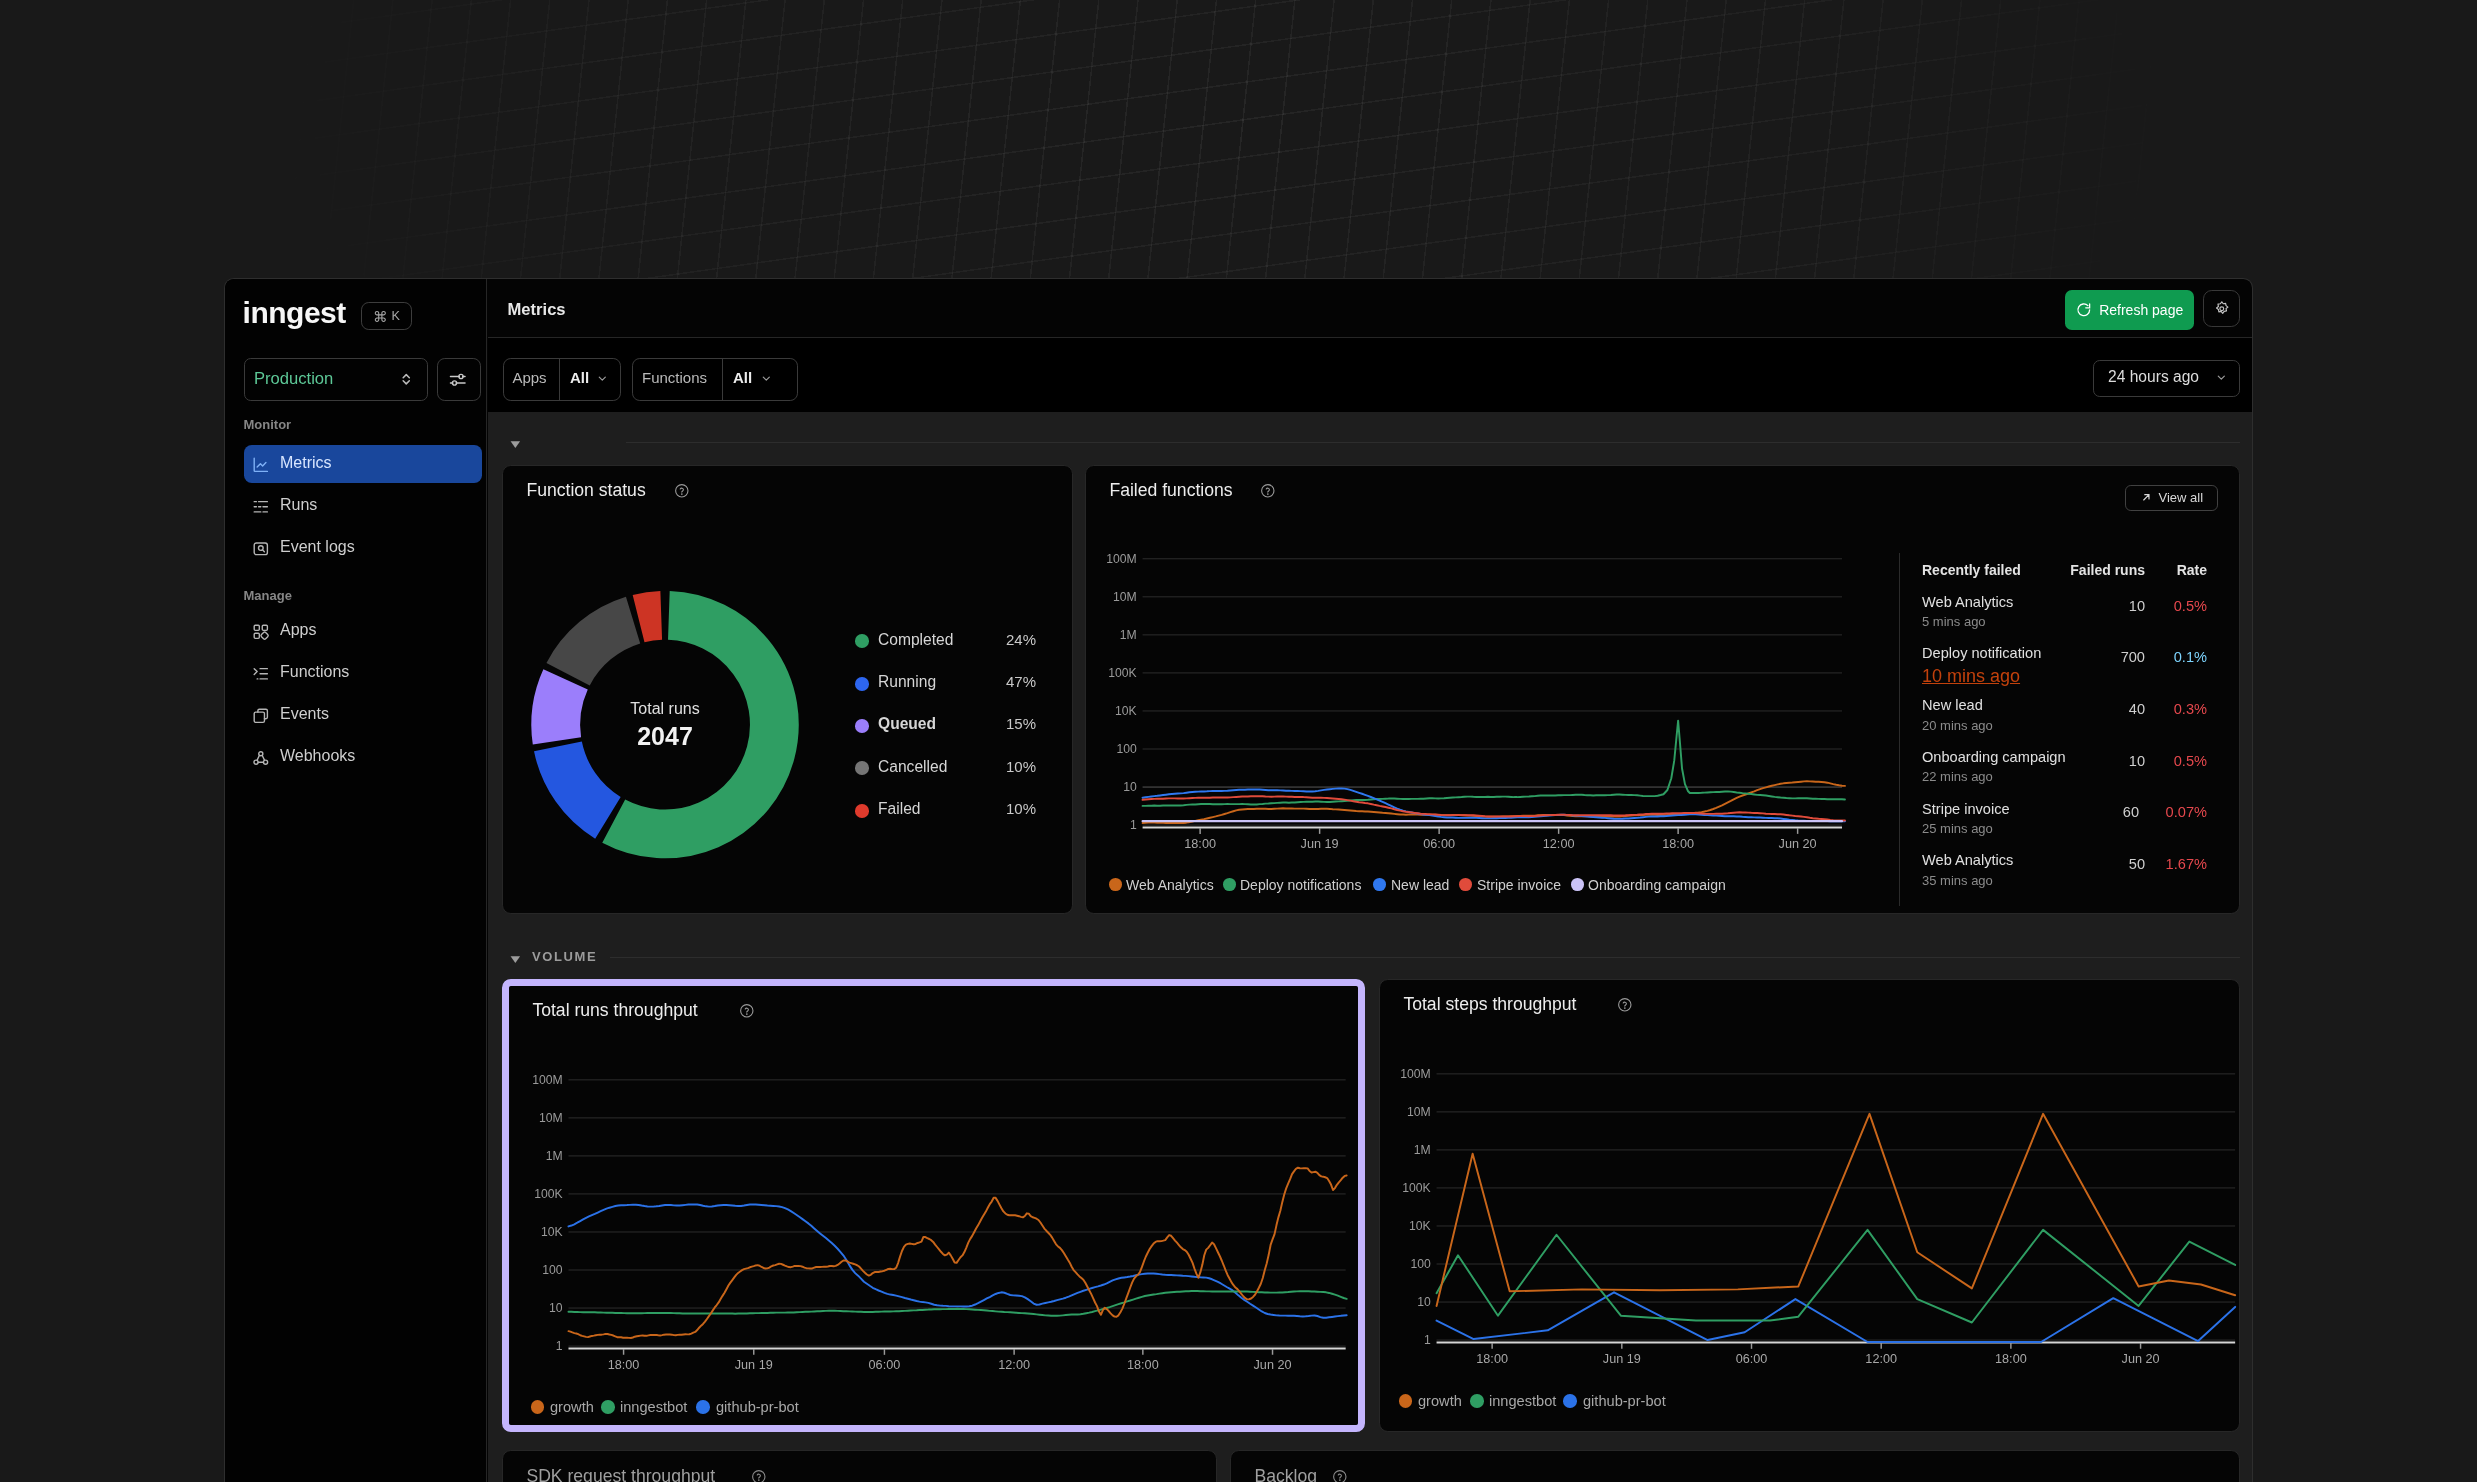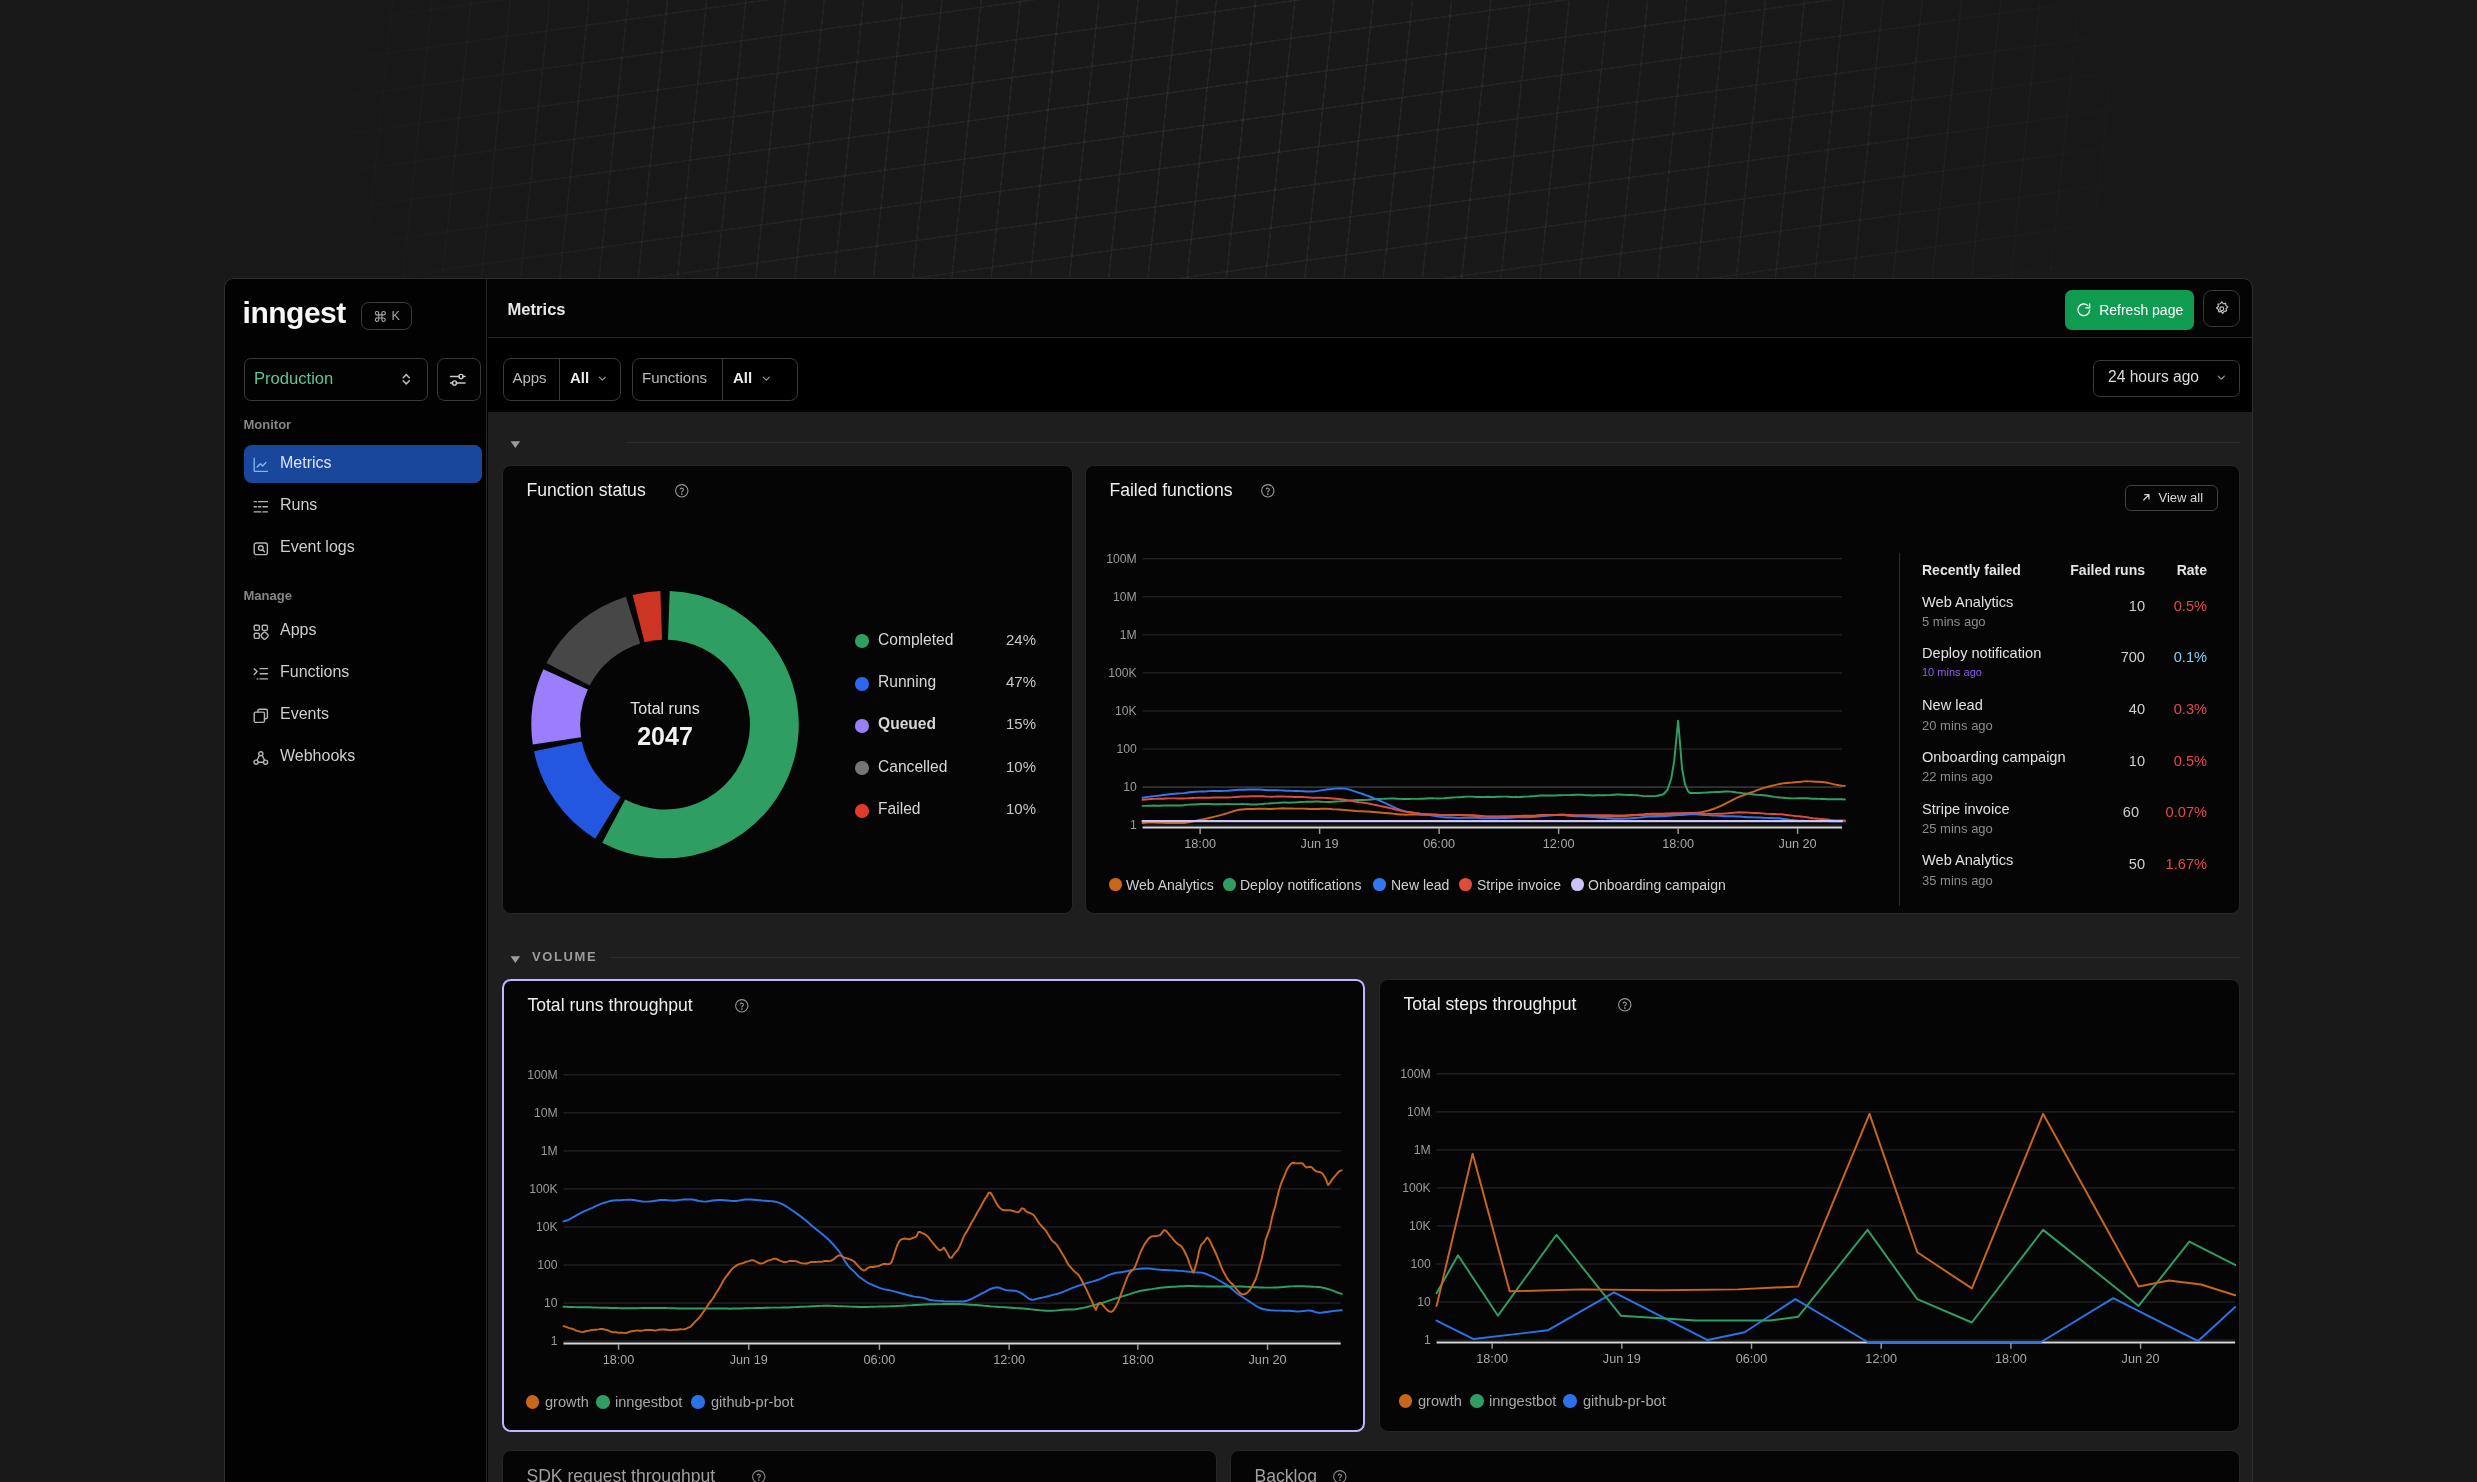--- a/index.html
+++ b/index.html
@@ -201,41 +201,41 @@
       <div style="position:absolute;left:502px;top:411px;font-size:14px;color:#cfcfcf;font-weight:400;white-space:nowrap;">Onboarding campaign</div>
       <div style="position:absolute;left:813px;top:87px;width:1px;height:353px;background:#2b2b2b"></div>
       <div style="position:absolute;left:836px;top:96px;font-size:14px;color:#e3e3e3;font-weight:700;white-space:nowrap;">Recently failed</div>
       <div style="position:absolute;right:94px;top:96px;font-size:14px;color:#e3e3e3;font-weight:700;white-space:nowrap;">Failed runs</div>
       <div style="position:absolute;right:32px;top:96px;font-size:14px;color:#e3e3e3;font-weight:700;white-space:nowrap;">Rate</div>
       <div style="position:absolute;left:836px;top:128px;font-size:14.6px;color:#e0e0e0;font-weight:400;white-space:nowrap;">Web Analytics</div>
       <div style="position:absolute;left:836px;top:148px;font-size:13px;color:#8b8b8b;font-weight:400;white-space:nowrap;">5 mins ago</div>
       <div style="position:absolute;right:94px;top:132px;font-size:14.6px;color:#cfcfcf;font-weight:400;white-space:nowrap;">10</div>
       <div style="position:absolute;right:32px;top:132px;font-size:14.6px;color:#e5484d;font-weight:500;white-space:nowrap;">0.5%</div>
       <div style="position:absolute;left:836px;top:179px;font-size:14.6px;color:#e0e0e0;font-weight:400;white-space:nowrap;">Deploy notification</div>
-      <div style="position:absolute;left:836px;top:200px;font-size:11px;color:#8b5cf6;font-weight:400;white-space:nowrap;">10 mins ago</div>
+      <div style="position:absolute;left:836px;top:200px;font-size:18px;color:#c2410c;font-weight:400;white-space:nowrap;text-decoration:underline;">10 mins ago</div>
       <div style="position:absolute;right:94px;top:183px;font-size:14.6px;color:#cfcfcf;font-weight:400;white-space:nowrap;">700</div>
       <div style="position:absolute;right:32px;top:183px;font-size:14.6px;color:#7dd3fc;font-weight:500;white-space:nowrap;">0.1%</div>
       <div style="position:absolute;left:836px;top:231px;font-size:14.6px;color:#e0e0e0;font-weight:400;white-space:nowrap;">New lead</div>
       <div style="position:absolute;left:836px;top:252px;font-size:13px;color:#8b8b8b;font-weight:400;white-space:nowrap;">20 mins ago</div>
       <div style="position:absolute;right:94px;top:235px;font-size:14.6px;color:#cfcfcf;font-weight:400;white-space:nowrap;">40</div>
       <div style="position:absolute;right:32px;top:235px;font-size:14.6px;color:#e5484d;font-weight:500;white-space:nowrap;">0.3%</div>
       <div style="position:absolute;left:836px;top:283px;font-size:14.6px;color:#e0e0e0;font-weight:400;white-space:nowrap;">Onboarding campaign</div>
       <div style="position:absolute;left:836px;top:303px;font-size:13px;color:#8b8b8b;font-weight:400;white-space:nowrap;">22 mins ago</div>
       <div style="position:absolute;right:94px;top:287px;font-size:14.6px;color:#cfcfcf;font-weight:400;white-space:nowrap;">10</div>
       <div style="position:absolute;right:32px;top:287px;font-size:14.6px;color:#e5484d;font-weight:500;white-space:nowrap;">0.5%</div>
       <div style="position:absolute;left:836px;top:335px;font-size:14.6px;color:#e0e0e0;font-weight:400;white-space:nowrap;">Stripe invoice</div>
       <div style="position:absolute;left:836px;top:355px;font-size:13px;color:#8b8b8b;font-weight:400;white-space:nowrap;">25 mins ago</div>
       <div style="position:absolute;right:100px;top:338px;font-size:14.6px;color:#cfcfcf;font-weight:400;white-space:nowrap;">60</div>
       <div style="position:absolute;right:32px;top:338px;font-size:14.6px;color:#e5484d;font-weight:500;white-space:nowrap;">0.07%</div>
       <div style="position:absolute;left:836px;top:386px;font-size:14.6px;color:#e0e0e0;font-weight:400;white-space:nowrap;">Web Analytics</div>
       <div style="position:absolute;left:836px;top:407px;font-size:13px;color:#8b8b8b;font-weight:400;white-space:nowrap;">35 mins ago</div>
       <div style="position:absolute;right:94px;top:390px;font-size:14.6px;color:#cfcfcf;font-weight:400;white-space:nowrap;">50</div>
       <div style="position:absolute;right:32px;top:390px;font-size:14.6px;color:#e5484d;font-weight:500;white-space:nowrap;">1.67%</div>
     </div>
-    <div style="position:absolute;left:277px;top:700px;width:863px;height:453px;background:#050505;border:2px solid #c4b5fd;border-radius:8.8px;overflow:hidden">
+    <div style="position:absolute;left:277px;top:700px;width:863px;height:453px;background:#050505;border:7px solid #c4b5fd;border-radius:8.8px;overflow:hidden">
       <div style="position:absolute;left:23.4px;top:13.7px;font-size:17.6px;color:#ededed;font-weight:400;white-space:nowrap;">Total runs throughput</div>
       <svg style="position:absolute;left:230px;top:16.6px" width="15.6" height="15.6" viewBox="0 0 24 24" fill="none" stroke="#9a9a9a" stroke-width="1.7" stroke-linecap="round" stroke-linejoin="round">
         <circle cx="12" cy="12" r="9.5"></circle>
         <path d="M9.6 9.3a2.6 2.6 0 0 1 4.9 1.1c0 1.7-2.5 2.2-2.5 3.6"></path>
         <circle cx="12" cy="17" r=".5"></circle>
       </svg>
       <svg style="position:absolute;left:0;top:0" width="863" height="451" viewBox="0 0 885 462">
         <line x1="61" y1="96" x2="858" y2="96" stroke="#2e2e2e" stroke-width="1"></line>
         <text x="55" y="100" text-anchor="end" font-size="12.5" fill="#9a9a9a">100M</text>
         <line x1="61" y1="135" x2="858" y2="135" stroke="#2e2e2e" stroke-width="1"></line>

